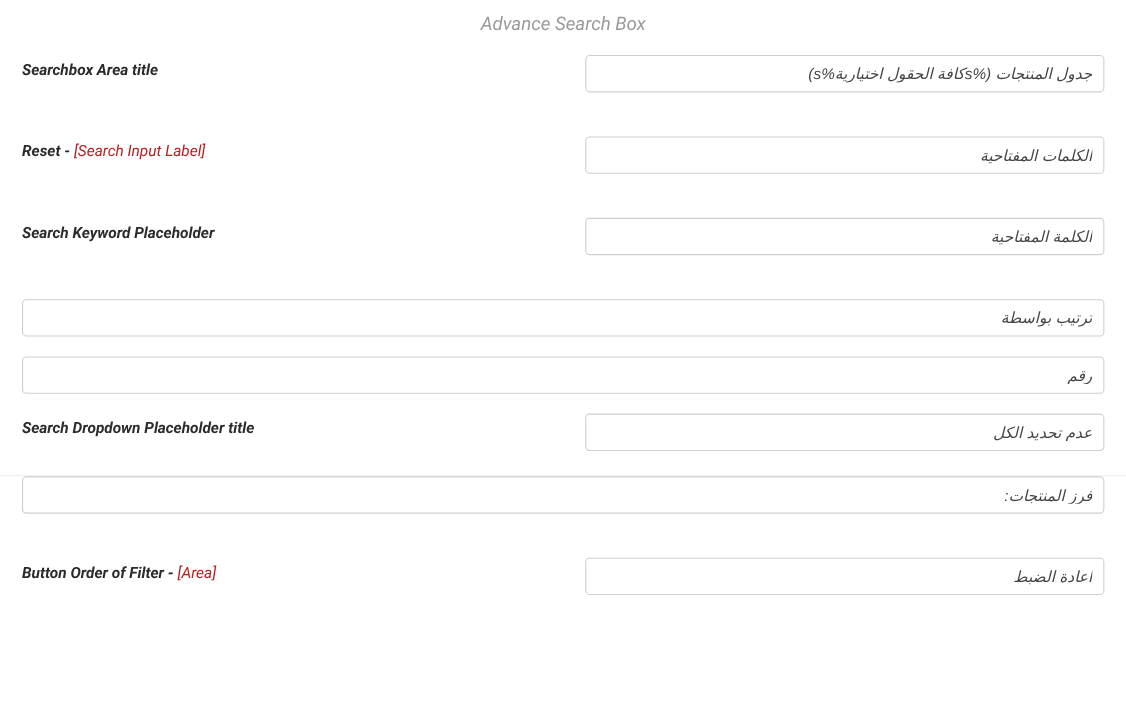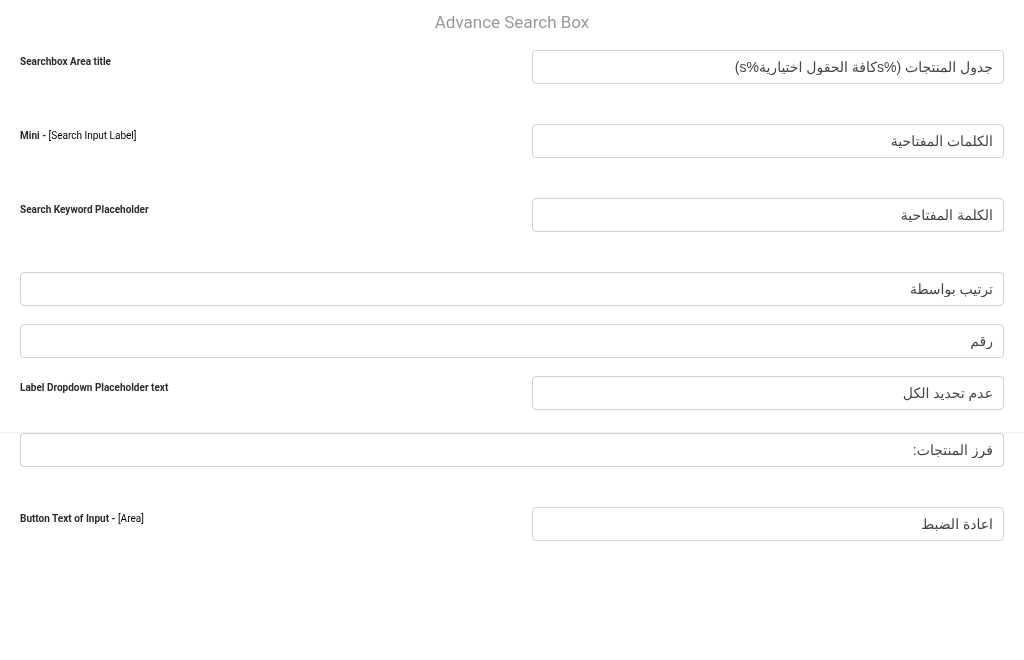--- a/index.html
+++ b/index.html
@@ -1,18 +1,19 @@
 <!DOCTYPE html>
 <html><head>
   <meta charset="utf-8">
   <style>
     * {
       box-sizing: border-box;
       margin: 0;
       padding: 0;
+      font-style: italic;
     }
     body {
       font-family: -apple-system, BlinkMacSystemFont, "Segoe UI", Roboto, "Helvetica Neue", Arial, sans-serif;
       background: #ffffff;
       color: #333;
       width: 1024px;
     }
     .section {
       border-bottom: 1px solid #eeeeee;
       padding-bottom: 10px;
@@ -28,28 +29,28 @@
       display: flex;
       align-items: flex-start;
       padding: 0 20px;
       margin-bottom: 40px;
     }
     .form-row.tight {
       margin-bottom: 18px;
     }
     .form-label {
       flex: 0 0 52%;
-      font-size: 10px;
+      font-size: 14px;
       color: #2b2b2b;
       font-weight: 700;
       padding-top: 6px;
     }
     .form-label .sublabel {
       font-weight: 400;
-      color: #000000;
+      color: #b91c1c;
     }
     .form-input-wrap {
       flex: 1;
     }
     .text-input {
       width: 100%;
       height: 34px;
       border: 1px solid #cfcfcf;
       border-radius: 4px;
       padding: 6px 10px;
@@ -69,21 +70,21 @@
 
   <div class="form-row">
     <div class="form-label">Searchbox Area title</div>
     <div class="form-input-wrap">
       <input type="text" class="text-input" value="جدول المنتجات (%sكافة الحقول اختيارية%s)" style="">
     </div>
   </div>
 
   <div class="form-row">
     <div class="form-label">
-      <span>Mini - </span><span class="sublabel">[Search Input Label]</span>
+      <span>Reset - </span><span class="sublabel">[Search Input Label]</span>
     </div>
     <div class="form-input-wrap">
       <input type="text" class="text-input" value="الكلمات المفتاحية" style="">
     </div>
   </div>
 
   <div class="form-row">
     <div class="form-label">Search Keyword Placeholder</div>
     <div class="form-input-wrap">
       <input type="text" class="text-input" value="الكلمة المفتاحية" style="">
@@ -96,36 +97,36 @@
     </div>
   </div>
 
   <div class="form-row tight">
     <div class="form-input-wrap">
       <input type="text" class="text-input" value="رقم" style="">
     </div>
   </div>
 
   <div class="form-row tight" style="margin-bottom:12px;">
-    <div class="form-label">Label Dropdown Placeholder text</div>
+    <div class="form-label">Search Dropdown Placeholder title</div>
     <div class="form-input-wrap">
       <input type="text" class="text-input" value="عدم تحديد الكل" style="">
     </div>
   </div>
 </div>
 
 <div class="section" style="border-bottom:none;">
 
   <div class="form-row">
     <div class="form-input-wrap">
       <input type="text" class="text-input" value="فرز المنتجات:" style="">
     </div>
   </div>
 
   <div class="form-row" style="margin-bottom:10px;">
     <div class="form-label">
-      <span>Button Text of Input - </span><span class="sublabel">[Area]</span>
+      <span>Button Order of Filter - </span><span class="sublabel">[Area]</span>
     </div>
     <div class="form-input-wrap">
       <input type="text" class="text-input" value="اعادة الضبط" style="">
     </div>
   </div>
 </div>
 
 </body></html>

